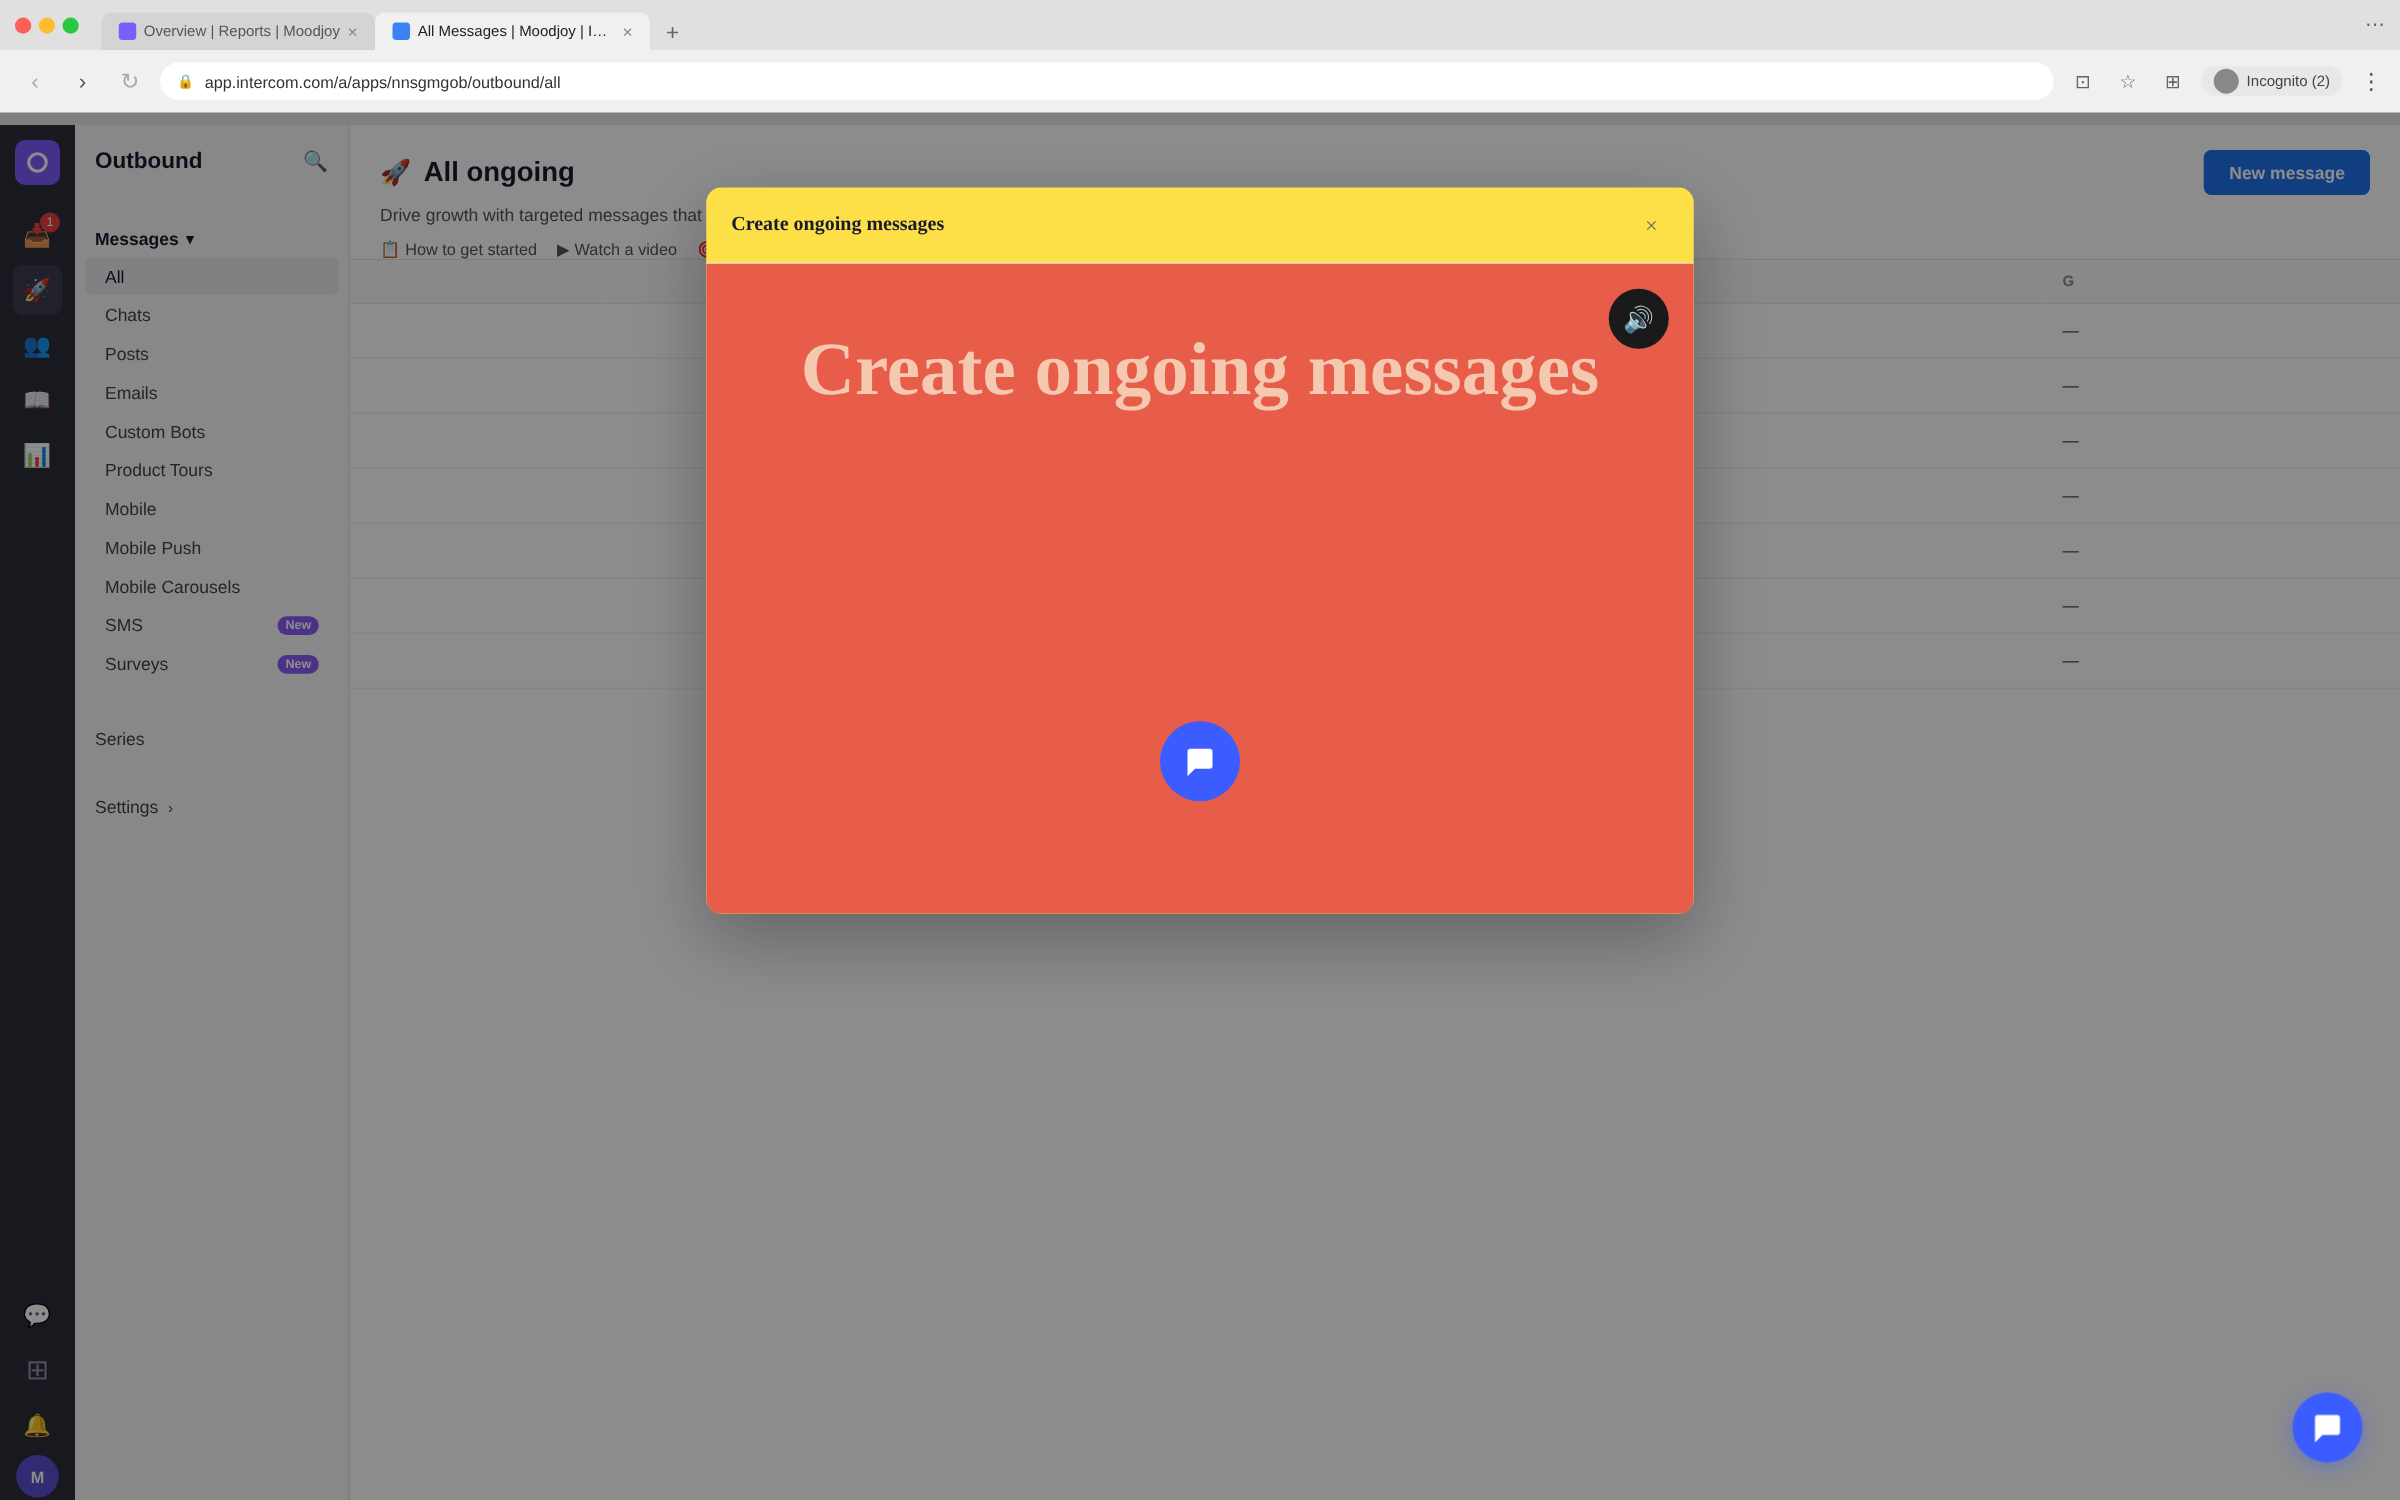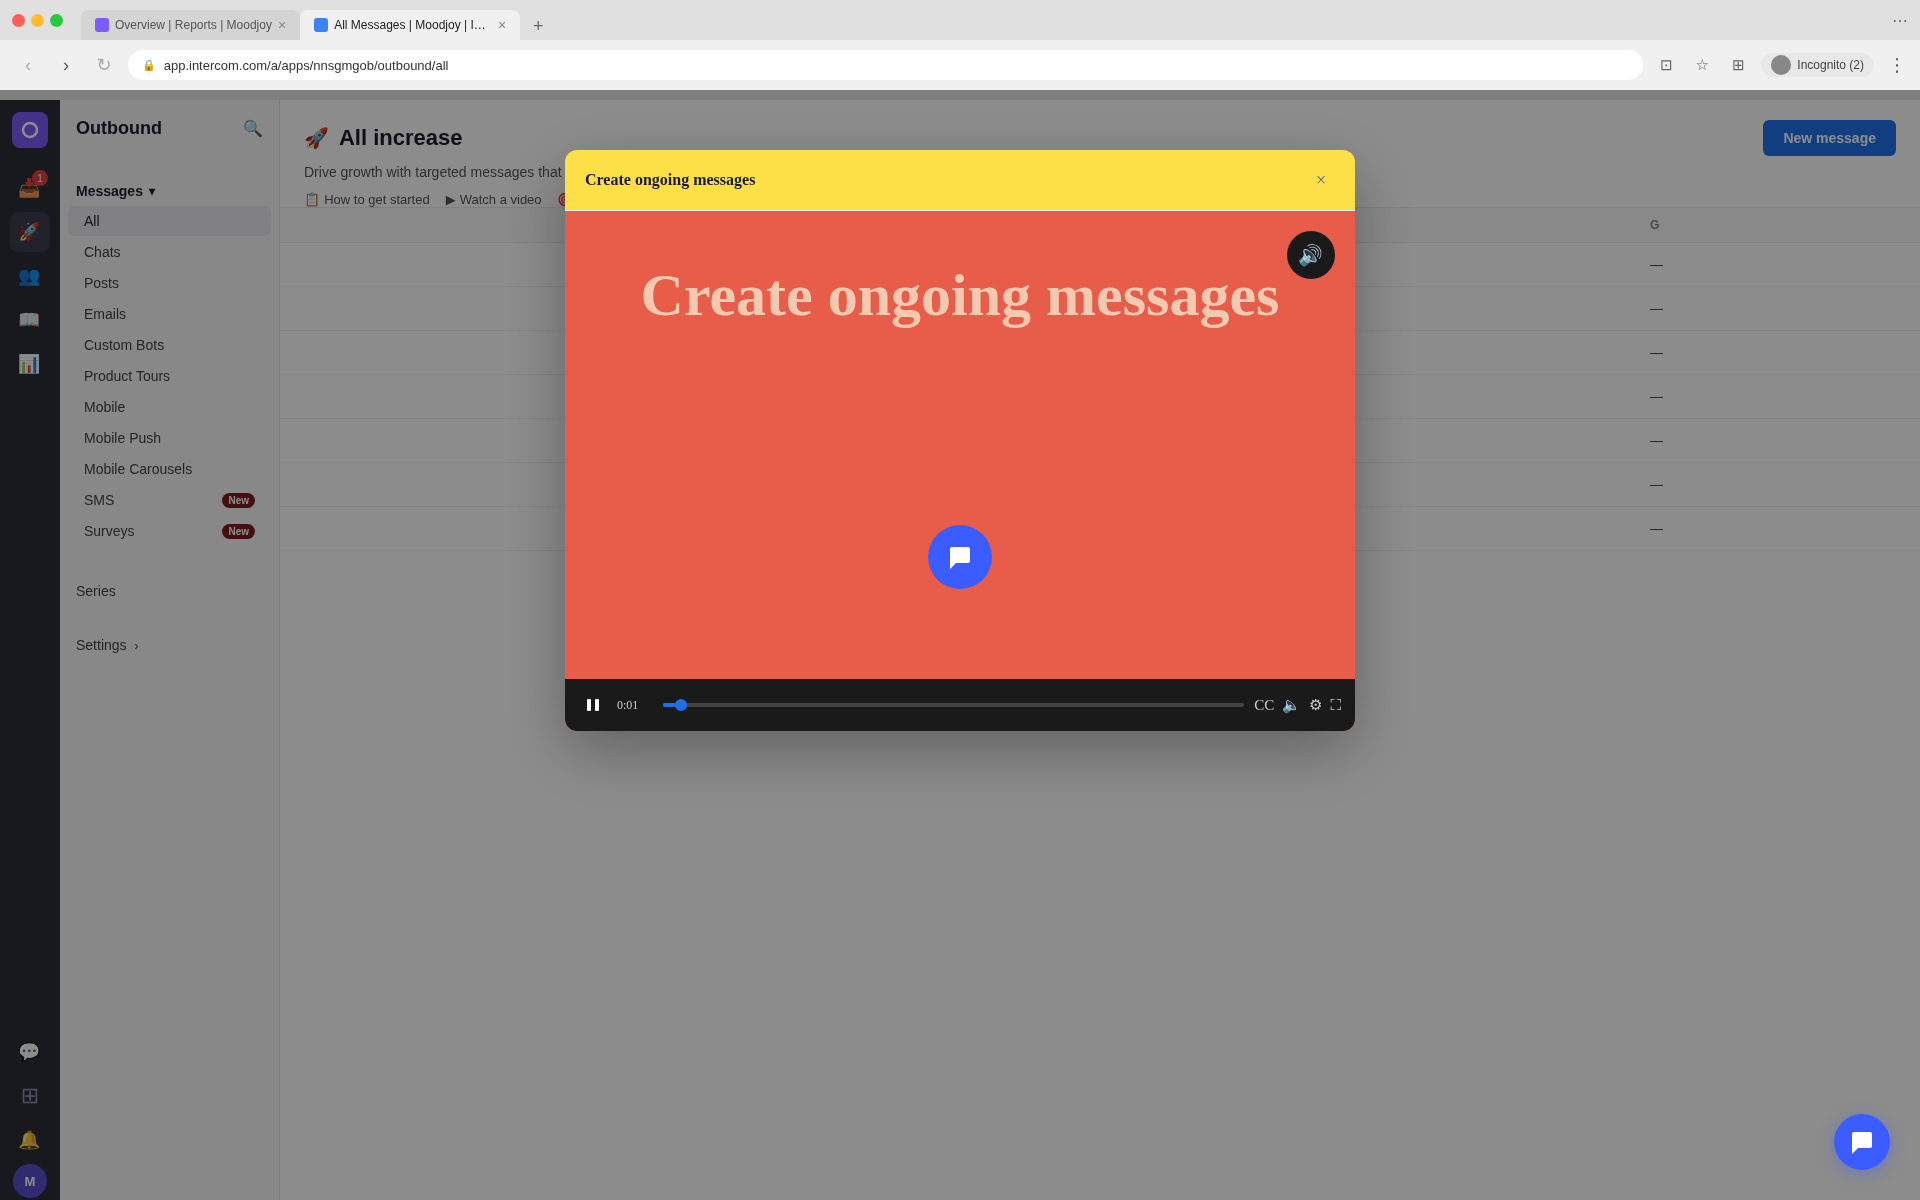--- a/index.html
+++ b/index.html
@@ -285,21 +285,21 @@
       color: #444;
       cursor: pointer;
       border-radius: 6px;
       margin: 1px 8px;
       display: flex;
       align-items: center;
       gap: 8px;
     }
     .sidebar-item.active { background: #ebebf0; color: #1a1a2e; font-weight: 500; }
     .badge-new {
-      background: #7f1d1d;
+      background: #8b5cf6;
       color: white;
       font-size: 10px;
       padding: 2px 6px;
       border-radius: 10px;
       font-weight: 600;
       margin-left: auto;
     }
     .sidebar-plain-item {
       padding: 7px 16px;
       font-size: 14px;
@@ -712,21 +712,21 @@
       <span>Settings</span>
       <span class="chevron" style="margin-left:4px;">›</span>
     </div>
   </div>
 
   <div class="main-content">
     <div class="main-header">
       <div class="main-header-top">
         <div class="page-title-area">
           <span class="page-icon">🚀</span>
-          <span class="page-title">All increase</span>
+          <span class="page-title">All ongoing</span>
         </div>
         <button class="new-message-btn">New message</button>
       </div>
       <p class="main-description">Drive growth with targeted messages that increase sales, tours to onboard new users, and more.</p>
       <div class="main-links">
         <span class="main-link">
           <span>📋</span>
           <span>How to get started</span>
         </span>
         <span class="main-link">
@@ -831,39 +831,20 @@
         <span class="video-title-text">Create ongoing messages</span>
         <div class="video-sound-btn">
           <span>🔊</span>
         </div>
         <div class="video-chat-widget">
           <svg width="32" height="32" viewBox="0 0 32 32" fill="none" xmlns="http://www.w3.org/2000/svg">
             <path d="M6 8C6 6.9 6.9 6 8 6H24C25.1 6 26 6.9 26 8V20C26 21.1 25.1 22 24 22H12L6 28V8Z" fill="white"></path>
           </svg>
         </div>
       </div>
-      <div class="video-controls">
-        <div class="vc-btn">
-          <svg width="16" height="16" viewBox="0 0 16 16" fill="white">
-              <rect x="2" y="2" width="4" height="12" rx="1"></rect>
-              <rect x="10" y="2" width="4" height="12" rx="1"></rect>
-            </svg>
-        </div>
-        <span class="vc-time">0:01</span>
-        <div class="vc-progress">
-          <div class="vc-progress-fill"></div>
-          <div class="vc-progress-thumb"></div>
-        </div>
-        <div class="vc-right">
-          <span class="vc-icon">CC</span>
-          <span class="vc-icon">🔈</span>
-          <span class="vc-icon">⚙</span>
-          <span class="vc-icon">⛶</span>
-        </div>
-      </div>
     </div>
   </div>
 </div>
 
 <div class="floating-chat">
   <svg width="28" height="28" viewBox="0 0 28 28" fill="none">
     <path d="M4 6C4 4.9 4.9 4 6 4H22C23.1 4 24 4.9 24 6V18C24 19.1 23.1 20 22 20H10L4 26V6Z" fill="white"></path>
   </svg>
 </div>
 

